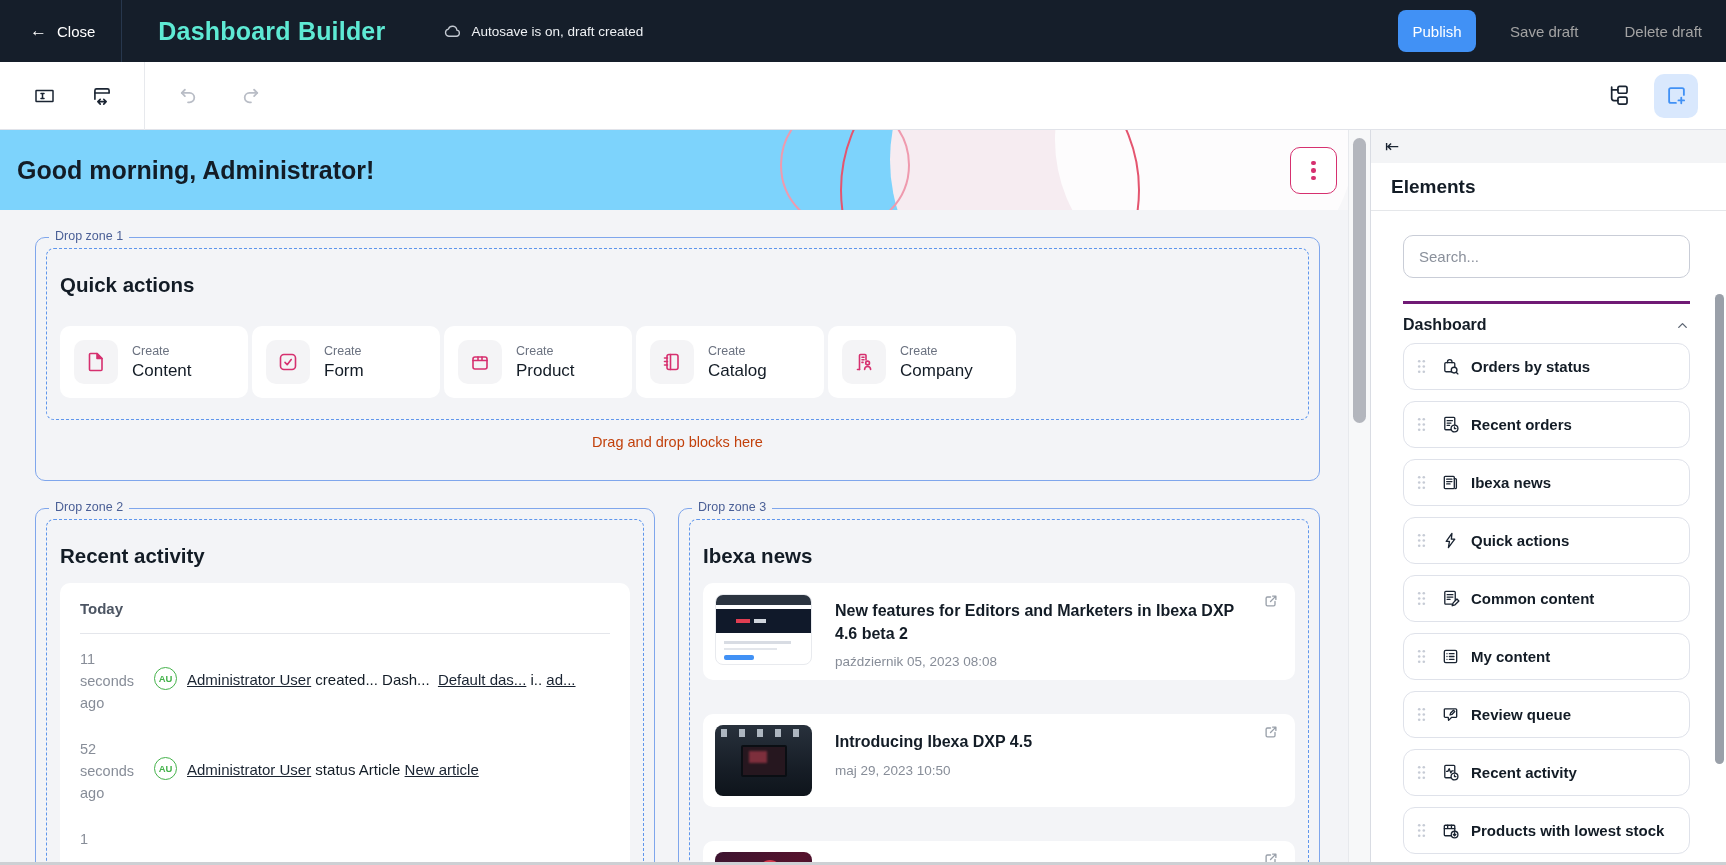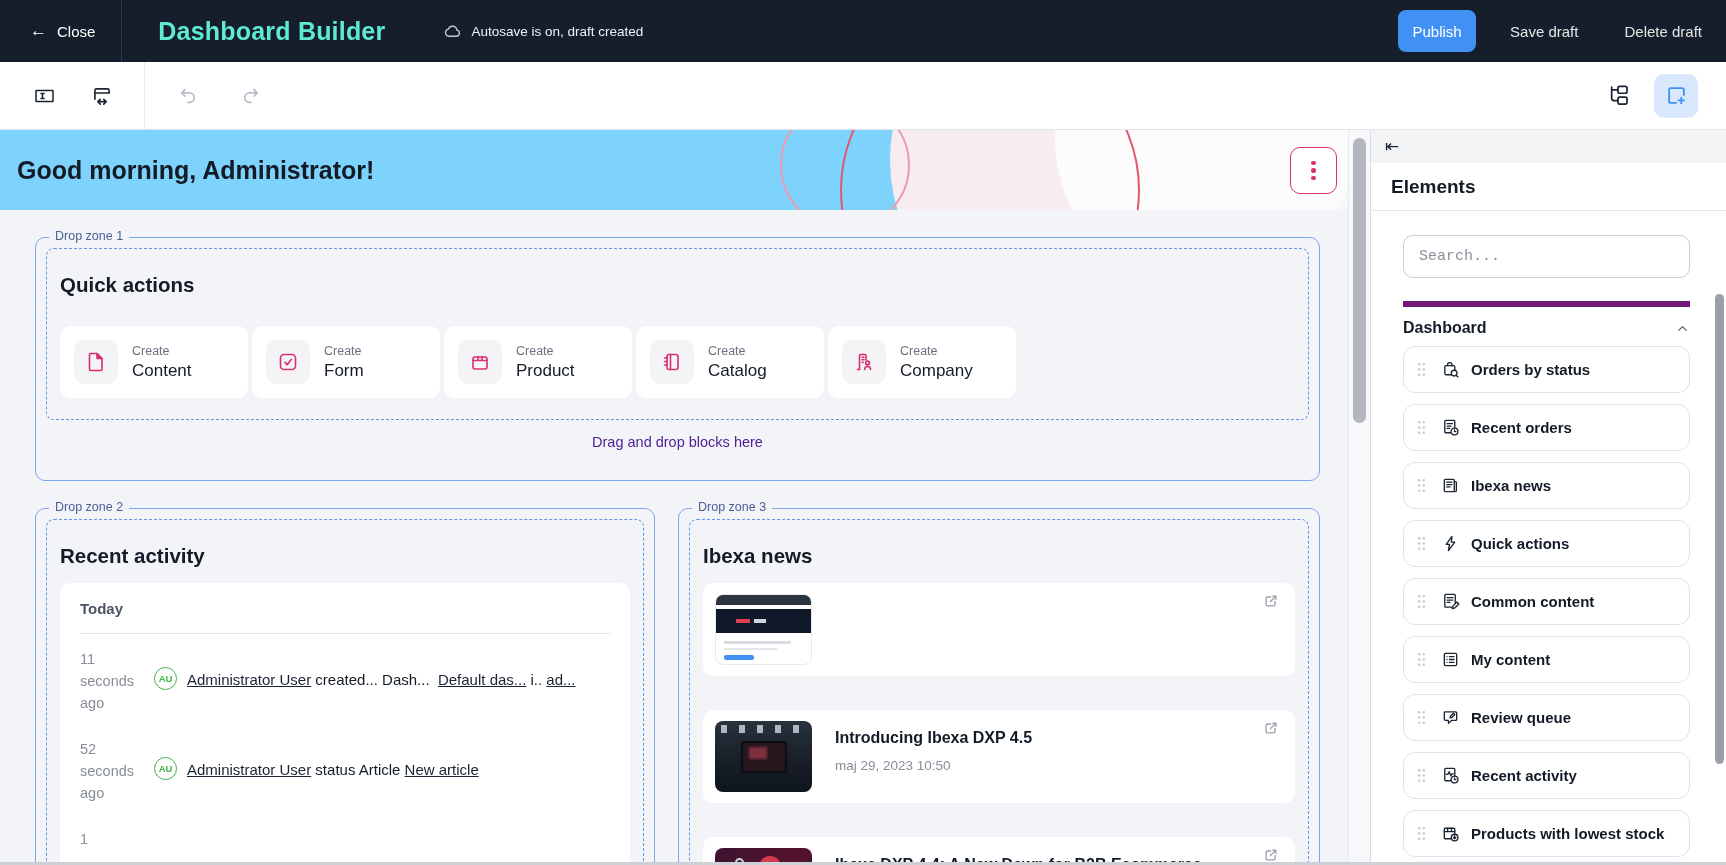--- a/index.html
+++ b/index.html
@@ -10,21 +10,21 @@
   .topbar { height:62px; background:#151e2a; display:flex; align-items:center; }
   .tb-close { display:flex; align-items:center; gap:10px; color:#fff; font-size:15px;
     padding:0 26px 0 30px; height:100%; cursor:pointer; }
   .tb-close .arrow { font-size:17px; }
   .tb-divider { width:1px; height:62px; background:#27374d; }
   .tb-title { color:#5eead4; font-size:25px; font-weight:700; margin-left:36px; letter-spacing:.2px; }
   .tb-autosave { display:flex; align-items:center; gap:9px; margin-left:58px; color:#eef1f4; font-size:13.5px; }
   .tb-spacer { flex:1; }
   .btn-publish { background:#4191f5; color:#fff; border:none; border-radius:8px;
     width:78px; height:42px; font-size:15px; font-family:inherit; cursor:pointer; }
-  .tb-link { color:#e5e5e5; font-size:15px; cursor:pointer; }
+  .tb-link { color:#a3a3a3; font-size:15px; cursor:pointer; }
   .btn-publish { margin-right:34px; }
   .tb-link.save { margin-right:46px; }
   .tb-link.del { margin-right:24px; }
 
   
   .toolbar { height:68px; background:#fff; border-bottom:1px solid #e1e3e9;
     display:flex; align-items:center; }
   .tool-ic { width:40px; height:40px; display:flex; align-items:center; justify-content:center;
     cursor:pointer; border-radius:8px; }
   .toolbar .grp-left { display:flex; align-items:center; gap:18px; padding-left:24px; }
@@ -51,21 +51,21 @@
     display:flex; flex-direction:column; align-items:center; justify-content:center; gap:3px; }
   .dots-btn i { width:4.5px; height:4.5px; border-radius:50%; background:#d6306f; }
 
   
   .zones { padding:27px 28px 0 35px; }
   .zone { position:relative; border:1px solid #7fa6ec; border-radius:10px; padding:10px; }
   .zone-label { position:absolute; top:-9px; left:13px; background:#f3f4f7; padding:0 6px;
     font-size:12.5px; color:#4a5f96; }
   .dashed { border:1.5px dashed #5f96ec; border-radius:8px; padding:24px 13px 21px; }
   .zone h2 { font-size:20.5px; font-weight:700; color:#131c26; }
-  .drop-hint { text-align:center; color:#4c1d95; font-size:14.5px; padding:14px 0 20px; }
+  .drop-hint { text-align:center; color:#c2410c; font-size:14.5px; padding:14px 0 20px; }
 
   
   .qa-row { display:flex; gap:4px; margin-top:29px; }
   .qa-card { width:188px; height:72px; background:#fff; border-radius:10px; display:flex;
     align-items:center; padding:0 14px; cursor:pointer; }
   .qa-tile { width:44px; height:44px; border-radius:10px; background:#f4f4f6; flex:none;
     display:flex; align-items:center; justify-content:center; }
   .qa-txt { margin-left:14px; }
   .qa-txt .sub { font-size:12.5px; color:#6b7280; }
   .qa-txt .lbl { font-size:17px; color:#131c26; margin-top:3px; }
@@ -121,25 +121,25 @@
   .scrollstrip { width:22px; background:#f7f8f9; border-left:1px solid #e7e9ed; position:relative; }
   .scrollstrip .thumb-v { position:absolute; top:8px; left:4px; width:13px; height:285px;
     background:#b3b6bd; border-radius:7px; cursor:pointer; }
 
   
   .panel { width:356px; background:#fff; border-left:1px solid #d9dce3; position:relative; height:735px; overflow:hidden; }
   .panel-strip { height:33px; background:#f3f4f6; display:flex; align-items:center; padding-left:14px; }
   .collapse-ic { font-size:17px; color:#1a2432; cursor:pointer; line-height:1; }
   .panel h2 { font-size:19px; font-weight:700; padding:13px 20px 12px; }
   .panel-div { height:1px; background:#e5e7ea; }
-  .search-wrap { padding:24px 36px 0 32px;font-family:Liberation Mono, monospace; }
+  .search-wrap { padding:24px 36px 0 32px; }
   .search-input { width:100%; height:43px; border:1px solid #c9cdd7; border-radius:10px;
     font-size:15px; color:#333; padding:0 15px; font-family:inherit; outline:none; background:#fff; }
   .search-input::placeholder { color:#8a909b; }
-  .section-hdr { margin:23px 36px 0 32px; border-top:6px solid #701a75; padding-top:12px;
+  .section-hdr { margin:23px 36px 0 32px; border-top:3px solid #701a75; padding-top:12px;
     display:flex; align-items:center; justify-content:space-between; cursor:pointer; }
   .section-hdr .s-title { font-size:16px; font-weight:700; }
   .el-list { padding:9px 36px 0 32px; }
   .el-card { height:47px; border:1px solid #dfe2ea; border-radius:12px; background:#fff;
     display:flex; align-items:center; padding:0 10px 0 13px; margin-bottom:11px; cursor:grab; }
   .el-card .handle { flex:none; display:flex; cursor:grab; }
   .el-card .el-ic { margin-left:15px; flex:none; display:flex; }
   .el-card .el-lbl { margin-left:11px; font-size:15px; font-weight:700; color:#131c26; }
   .el-card.stub { margin-bottom:0; }
   .panel .thumb-p { position:absolute; right:2px; top:164px; width:9px; height:470px;
@@ -356,20 +356,24 @@
             <div class="news-card">
               <div class="thumb t1">
                 <div class="bar"></div>
                   <div class="hero"></div>
                   <div class="btn-r"></div>
                   <div class="btn-w"></div>
                 <div class="ln1"></div>
                   <div class="ln2"></div>
                   <div class="blu"></div>
               </div>
+              <div class="news-body">
+                <div class="news-title">New features for Editors and Marketers in Ibexa DXP 4.6 beta 2</div>
+                <div class="news-date">październik 05, 2023 08:08</div>
+              </div>
               <span class="ext-ic">
                 <svg width="16" height="16" viewBox="0 0 18 18" fill="none" stroke="#99a0aa" stroke-width="1.5" stroke-linecap="round" stroke-linejoin="round">
                   <path d="M8.5 4.5H5A1.5 1.5 0 0 0 3.5 6v7A1.5 1.5 0 0 0 5 14.5h7a1.5 1.5 0 0 0 1.5-1.5V9.5"></path>
                   <path d="M8.5 9.5 14.5 3.5M10.8 3.5h3.7v3.7"></path>
                 </svg>
               </span>
             </div>
 
             <div class="news-card">
               <div class="thumb t2">

